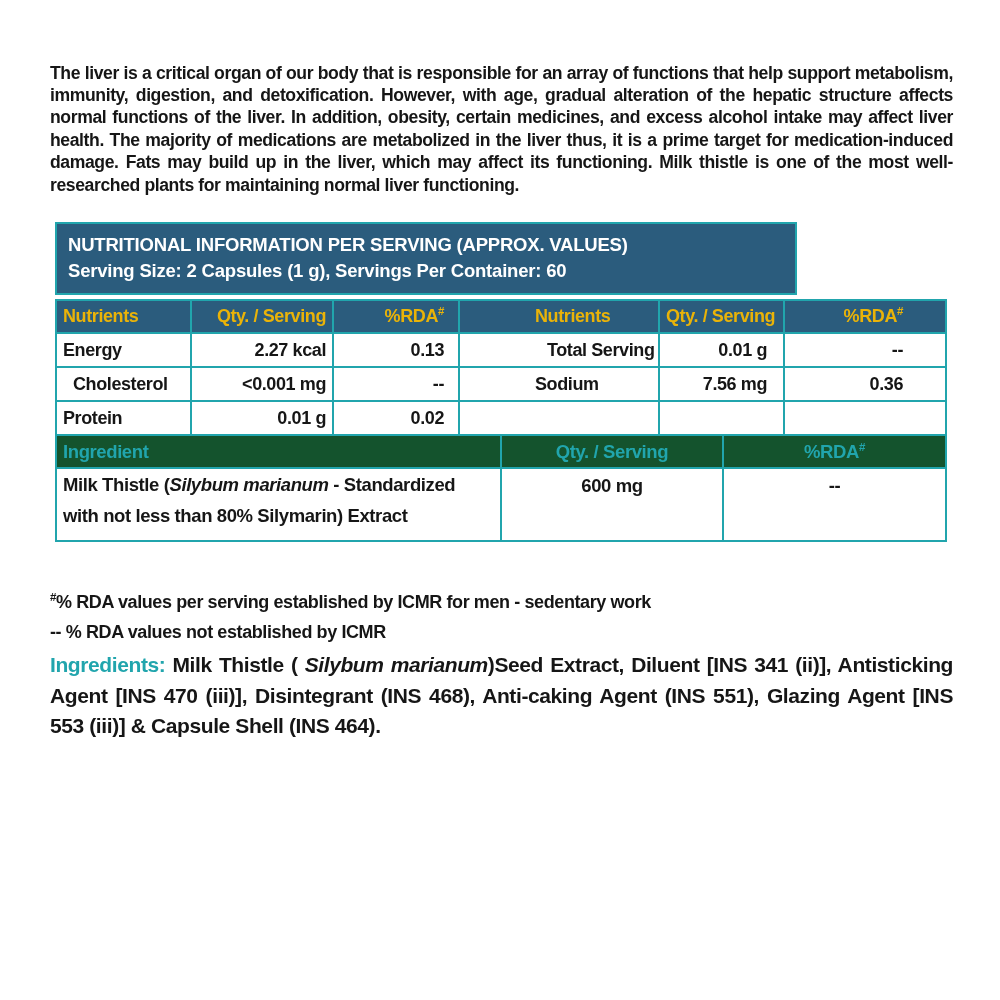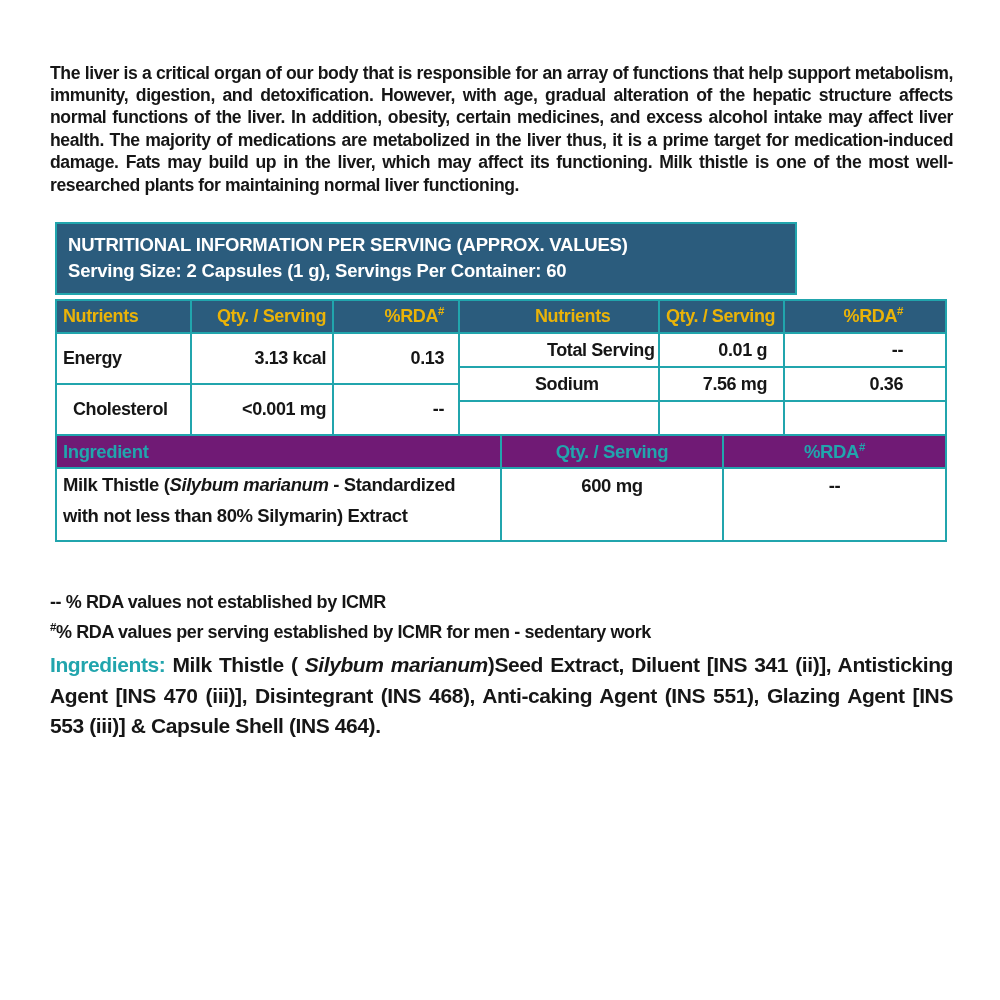--- a/index.html
+++ b/index.html
@@ -44,21 +44,21 @@
   .left-t .c2{width:142px;text-align:right;}
   .left-t .c3{width:126px;text-align:right;padding-right:14px;}
   .right-t .c1{width:200px;text-align:left;padding-left:75px;}
   .right-t .c2{width:125px;text-align:right;padding-right:16px;}
   .right-t .c3{width:162px;text-align:right;padding-right:42px;}
   .nt td.indent-1{padding-left:16px;}
   .right-t td.indent-2{padding-left:87px;}
 
   .ing{width:890px;margin-top:-2px;font-size:18.5px;}
   .ing th,.ing td{border:2px solid var(--teal);overflow:hidden;}
-  .ing thead th{color:var(--teal);height:33px;background:#701a75;font-weight:700;}
+  .ing thead th{color:var(--teal);height:33px;background:#14532d;font-weight:700;}
   .ing .ic1{width:445px;text-align:left;padding:0 10px 0 6px;}
   .ing .ic2{width:222px;text-align:center;}
   .ing .ic3{width:223px;text-align:center;}
   .ing td{height:73px;vertical-align:top;line-height:31px;}
   .ing td.ic1{white-space:normal;}
 
   sup{font-size:11.5px;line-height:0;}
 
   
   .notes{position:absolute;left:50px;top:588px;width:903px;}
@@ -87,27 +87,32 @@
         <thead>
           <tr>
             <th class="c1">Nutrients</th>
             <th class="c2"><span>Qty. / Serving</span></th>
             <th class="c3"><span>%RDA</span><sup>#</sup></th>
           </tr>
         </thead>
         <tbody>
           <tr>
             <td class="c1">Energy</td>
-            <td class="c2">3.13 kcal</td>
+            <td class="c2">2.27 kcal</td>
             <td class="c3">0.13</td>
           </tr>
           <tr>
             <td class="c1 indent-1">Cholesterol</td>
             <td class="c2">&lt;0.001 mg</td>
             <td class="c3">--</td>
+          </tr>
+          <tr>
+            <td class="c1">Protein</td>
+            <td class="c2">0.01 g</td>
+            <td class="c3">0.02</td>
           </tr>
         </tbody>
       </table>
 
       <table class="nt right-t">
         <thead>
           <tr>
             <th class="c1">Nutrients</th>
             <th class="c2"><span>Qty. / Serving</span></th>
             <th class="c3"><span>%RDA</span><sup>#</sup></th>
@@ -145,18 +150,18 @@
         <tr>
           <td class="ic1"><span>Milk Thistle (</span><i>Silybum marianum</i><span> - Standardized with not less than 80% Silymarin) Extract</span></td>
           <td class="ic2">600 mg</td>
           <td class="ic3">--</td>
         </tr>
       </tbody>
     </table>
   </div>
 
   <div class="notes">
+    <div class="fn"><sup>#</sup><span>% RDA values per serving established by ICMR for men - sedentary work</span></div>
     <div class="fn">-- % RDA values not established by ICMR</div>
-    <div class="fn"><sup>#</sup><span>% RDA values per serving established by ICMR for men - sedentary work</span></div>
     <p class="ing-para"><span class="teal-text">Ingredients:</span><span> Milk Thistle ( </span><i>Silybum marianum</i><span>)Seed Extract, Diluent [INS 341 (ii)], Antisticking Agent [INS 470 (iii)], Disintegrant (INS 468), Anti-caking Agent (INS 551), Glazing Agent [INS 553 (iii)] &amp; Capsule Shell (INS 464).</span></p>
   </div>
 
 </div>
 
 </body></html>

